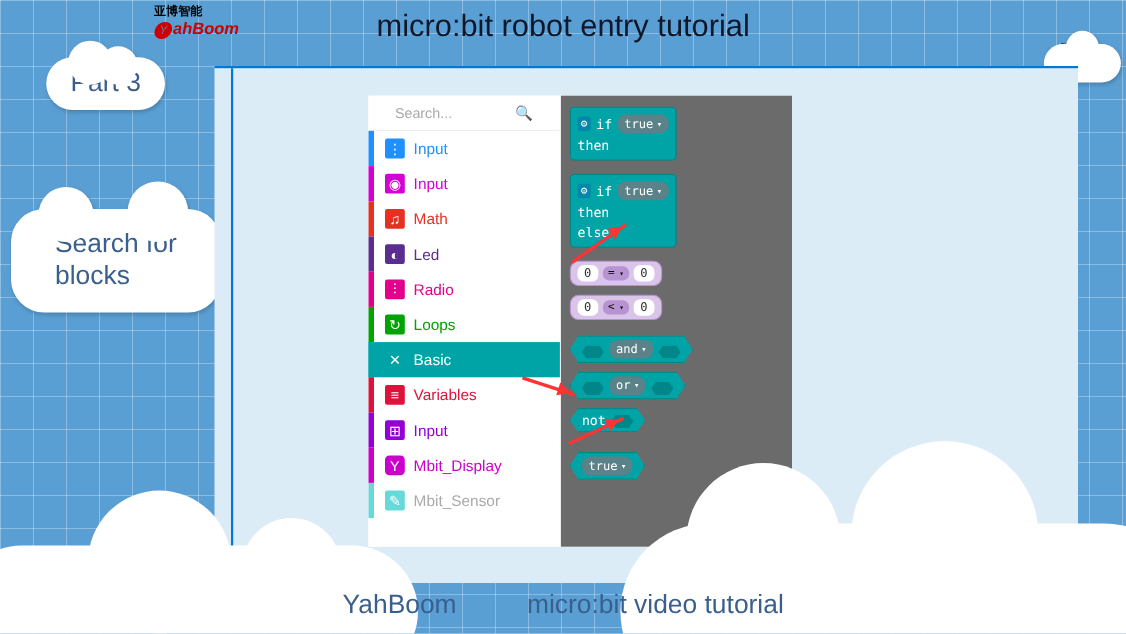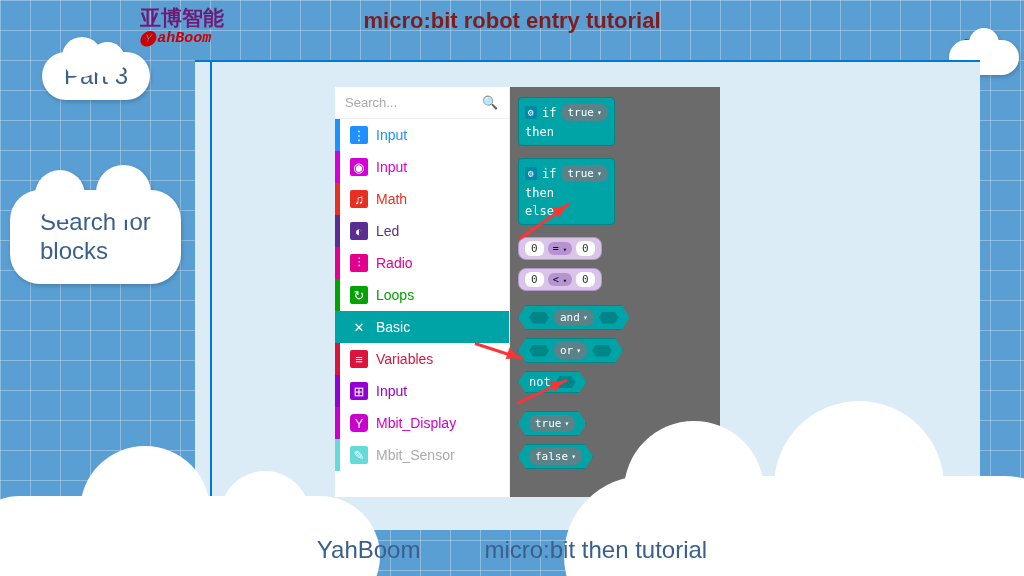--- a/index.html
+++ b/index.html
@@ -17,33 +17,33 @@
   background-image:
     linear-gradient(rgba(255,255,255,0.3) 1px, transparent 1px),
     linear-gradient(90deg, rgba(255,255,255,0.3) 1px, transparent 1px);
   background-size: 30px 30px;
 }
 .title {
   position: absolute;
   top: 8px;
   left: 50%;
   transform: translateX(-50%);
-  color: #7f1d1d;
-  font-size: 22px;
-  font-weight: 700;
+  color: #0f172a;
+  font-size: 28px;
+  font-weight: 400;
 }
 .logo-area {
   position: absolute;
   top: 5px;
   left: 140px;
   font-size: 14px;
   line-height: 1.2;
 }
-.logo-cn { color: #701a75; font-weight: bold; font-size: 21px; }
-.logo-en { color: #c00; font-weight: bold; font-style: italic; font-size: 15px; font-family: Liberation Mono, monospace; }
+.logo-cn { color: #000000; font-weight: bold; font-size: 11px; }
+.logo-en { color: #c00; font-weight: bold; font-style: italic; font-size: 15px; }
 .logo-en::before { content: "🅨"; margin-right: 2px; }
 
 .cloud {
   position: absolute;
   background: white;
   border-radius: 25px;
   filter: drop-shadow(1px 2px 2px rgba(0,0,0,0.2));
 }
 .cloud-part3 {
   top: 52px;
@@ -58,21 +58,21 @@
   position: absolute;
   background: white;
   border-radius: 50%;
 }
 .cloud-part3::before { width: 40px; height: 40px; top: -15px; left: 20px; }
 .cloud-part3::after { width: 35px; height: 35px; top: -10px; right: 25px; }
 
 .cloud-search {
   top: 190px;
   left: 10px;
-  padding: 18px 30px;
+  padding: 18px 40px;
   color: #3a5f8c;
   font-size: 24px;
   border-radius: 30px;
   line-height: 1.2;
 }
 .cloud-search::before, .cloud-search::after {
   content: "";
   position: absolute;
   background: white;
   border-radius: 50%;
@@ -133,21 +133,21 @@
   display: flex;
 }
 .cat-panel {
   width: 175px;
   background: white;
   border-right: 1px solid #eee;
   display: flex;
   flex-direction: column;
 }
 .search-row {
-  padding: 8px 10px;
+  padding: 8px 24px;
   display: flex;
   align-items: center;
   color: #aaa;
   font-size: 13px;
   border-bottom: 1px solid #eee;
 }
 .search-row .sp { flex: 1; }
 .cat-item {
   display: flex;
   align-items: center;
@@ -219,21 +219,21 @@
 }
 .num { background: white; color: #333; padding: 1px 6px; border-radius: 6px; font-size: 11px; }
 .op { background: #b893d1; padding: 1px 5px; border-radius: 6px; font-size: 10px; }
 .op::after { content: " ▾"; font-size: 7px; }
 .hex {
   background: #00a4a6;
   border: 1px solid #008688;
   padding: 3px 10px;
   clip-path: polygon(8px 0, calc(100% - 8px) 0, 100% 50%, calc(100% - 8px) 100%, 8px 100%, 0 50%);
   display: inline-flex;
-  align-items: center;
+  align-items: flex-end;
   gap: 5px;
   margin-bottom: 8px;
   font-size: 12px;
   color: white;
 }
 .hex-slot {
   width: 20px;
   height: 12px;
   background: #008688;
   clip-path: polygon(4px 0, calc(100% - 4px) 0, 100% 50%, calc(100% - 4px) 100%, 4px 100%, 0 50%);
@@ -457,31 +457,28 @@
             <span class="hex-slot"></span>
           </span></div>
       <div><span class="hex">
             <span>not</span>
             <span class="hex-slot"></span>
           </span></div>
 
       <div style="margin-top:10px;"><span class="hex">
             <span class="dd">true</span>
           </span></div>
-      <div><span class="hex">
-            <span class="dd">false</span>
-          </span></div>
     </div>
   </div>
 
   <div class="arrow arrow1"></div>
   <div class="arrow arrow2"></div>
   <div class="arrow arrow3"></div>
 </div>
 
 <div class="footer">
   <div class="footer-cloud-l"></div>
   <div class="footer-cloud-r"></div>
   <div class="footer-text">
     <span>YahBoom</span>
-    <span>micro:bit then tutorial</span>
+    <span>micro:bit video tutorial</span>
   </div>
 </div>
 
 </body></html>

